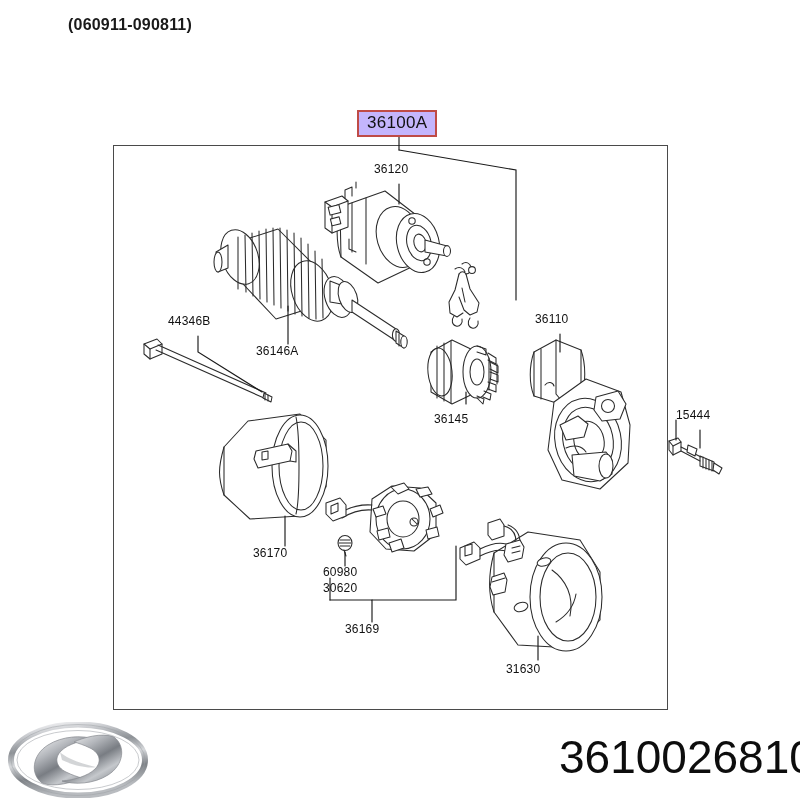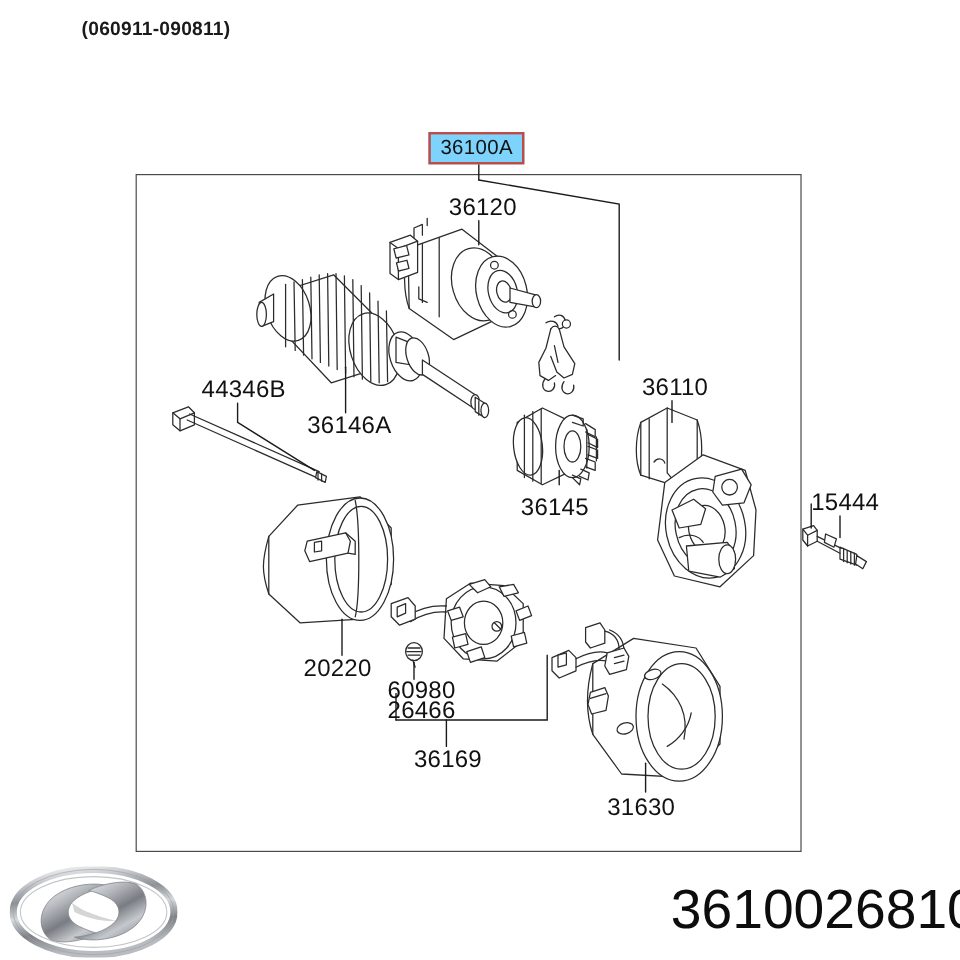--- a/index.html
+++ b/index.html
@@ -47,33 +47,33 @@
     background: #ffffff;
   }
 
   
   .assembly-label {
     position: absolute;
     left: 357px;
     top: 110px;
     padding: 1px 8px 2px 8px;
     border: 2px solid #bf4b47;
-    background: #7dd3fc;
+    background: #c4b5fd;
     font-size: 17px;
     font-weight: 400;
     color: #111111;
     letter-spacing: 0.3px;
     white-space: nowrap;
     z-index: 40;
   }
 
   
   .plabel {
     position: absolute;
-    font-size: 20px;
+    font-size: 12px;
     font-weight: 400;
     color: #111111;
     letter-spacing: 0.2px;
     white-space: nowrap;
     z-index: 30;
   }
 
   
   .art {
     position: absolute;
@@ -390,25 +390,25 @@
   <div class="plabel" style="left:168px; top:314px;">44346B</div>
 
   <div class="plabel" style="left:256px; top:344px;">36146A</div>
 
   <div class="plabel" style="left:535px; top:312px;">36110</div>
 
   <div class="plabel" style="left:434px; top:412px;">36145</div>
 
   <div class="plabel" style="left:676px; top:408px;">15444</div>
 
-  <div class="plabel" style="left:253px; top:546px;">20220</div>
+  <div class="plabel" style="left:253px; top:546px;">36170</div>
 
   <div class="plabel" style="left:323px; top:565px;">60980</div>
 
-  <div class="plabel" style="left:323px; top:581px;">26466</div>
+  <div class="plabel" style="left:323px; top:581px;">30620</div>
 
   <div class="plabel" style="left:345px; top:622px;">36169</div>
 
   <div class="plabel" style="left:506px; top:662px;">31630</div>
 
   <div class="logo-wrap">
     <svg viewBox="0 0 140 76" xmlns="http://www.w3.org/2000/svg">
       <defs>
         <linearGradient id="chrome-ring" x1="0" y1="0" x2="0.25" y2="1">
           <stop offset="0%" stop-color="#fbfbfc"></stop>

